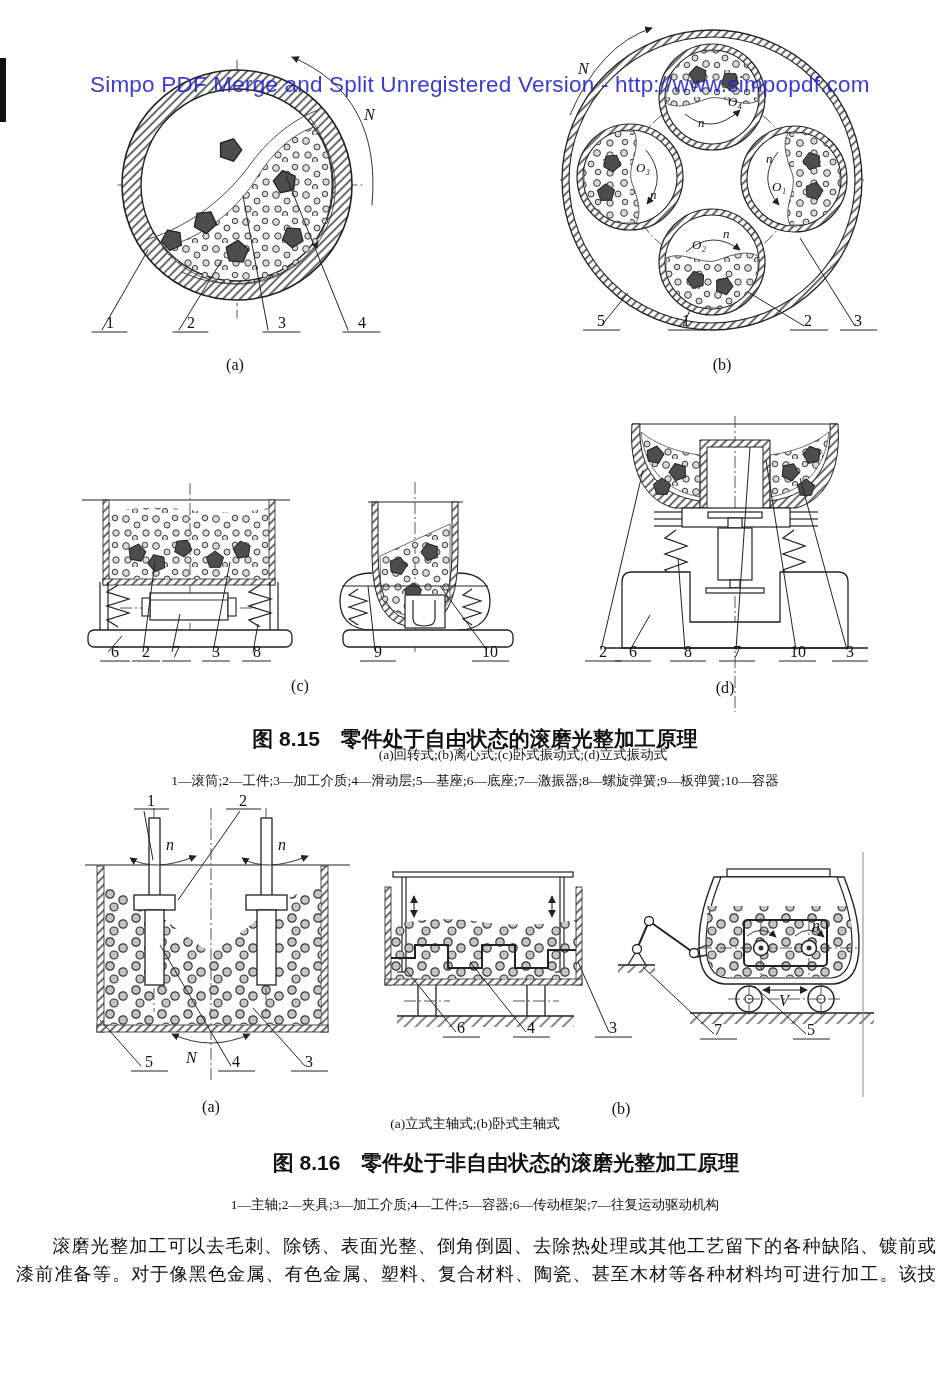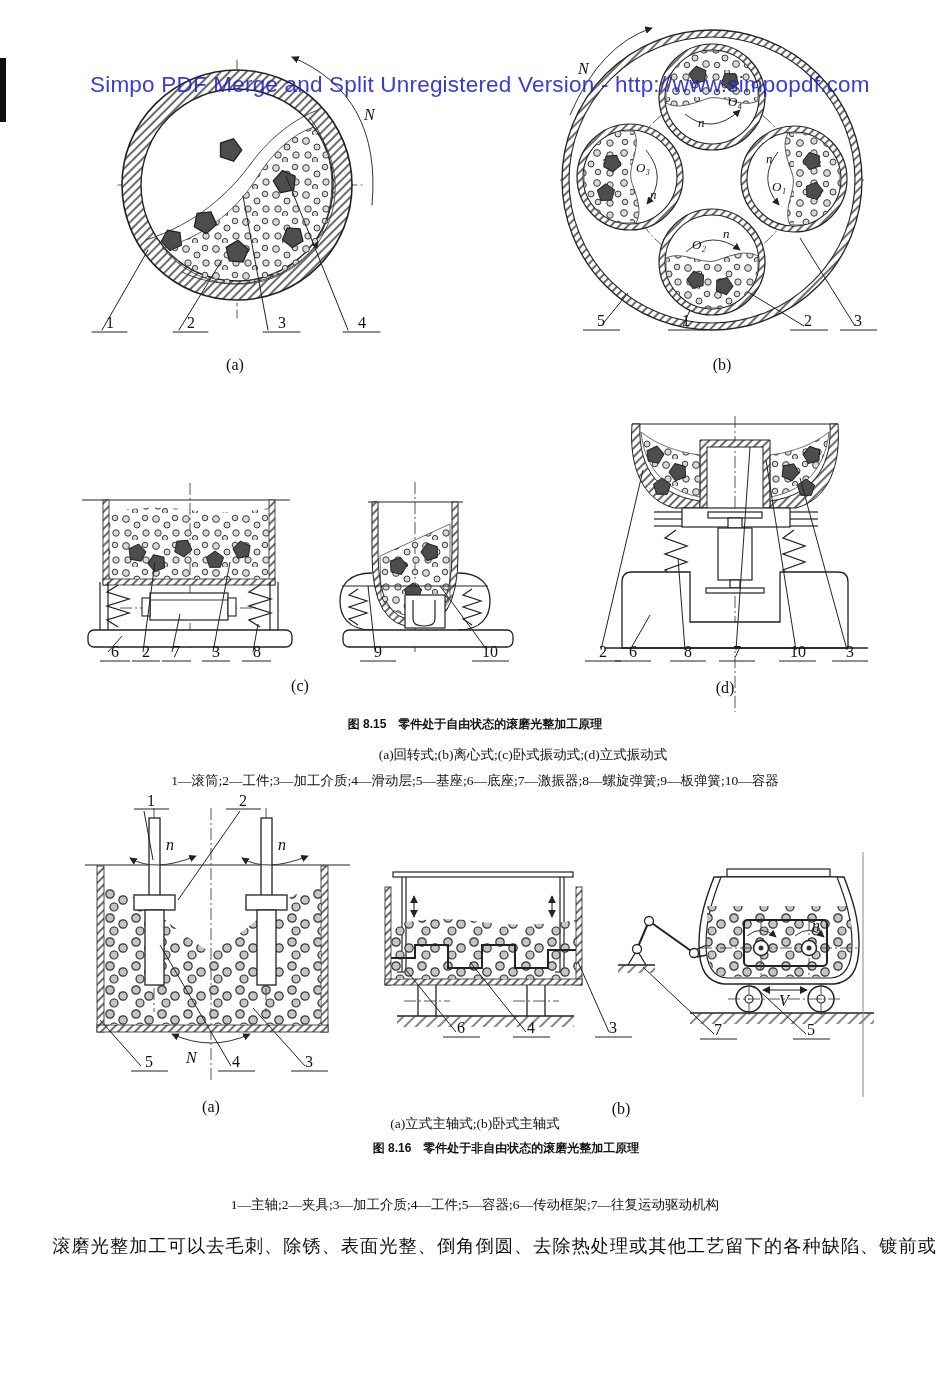--- a/index.html
+++ b/index.html
@@ -8,21 +8,21 @@
   .abs{position:absolute;}
   svg{position:absolute;top:0;left:0;z-index:1;}
   svg text{font-family:"Liberation Serif", serif;fill:#111;}
   .calln{font-size:16px;}
   .it{font-style:italic;}
   .sub{font-size:13px;}
   #watermark{left:90px;top:72px;width:820px;z-index:3;
      font-family:"Liberation Sans", sans-serif;font-size:22.5px;
      color:rgba(32,32,205,0.88);letter-spacing:0.2px;white-space:nowrap;}
   .cap{width:950px;text-align:center;z-index:2;}
-  .cap-title{font-family:"Liberation Sans", sans-serif;font-weight:bold;font-size:12px;}
+  .cap-title{font-family:"Liberation Sans", sans-serif;font-weight:bold;font-size:21px;margin-top:9px;}
   .cap-sub{font-size:13.5px;}
   .cap-leg{font-size:13.5px;}
   #body-text{left:16px;top:1232px;width:920px;z-index:2;
      font-size:18.2px;line-height:28.4px;}
   .bline{text-align:justify;text-align-last:justify;white-space:nowrap;}
   .bline.first{text-indent:2em;}
   .ra{font-style:italic;}
   #edge-artifact{left:0;top:58px;width:6px;height:64px;background:#111;z-index:4;}
 </style>
 </head>
@@ -457,13 +457,14 @@
 <div class="abs cap cap-title" style="top:716px;">图 8.15　零件处于自由状态的滚磨光整加工原理</div>
 <div class="abs cap cap-sub" style="top:746px;padding-left:48px;">(a)回转式;(b)离心式;(c)卧式振动式;(d)立式振动式</div>
 <div class="abs cap cap-leg" style="top:772px;">1—滚筒;2—工件;3—加工介质;4—滑动层;5—基座;6—底座;7—激振器;8—螺旋弹簧;9—板弹簧;10—容器</div>
 
 <div class="abs cap cap-title" style="top:1140px;padding-left:31px;">图 8.16　零件处于非自由状态的滚磨光整加工原理</div>
 <div class="abs cap cap-sub" style="top:1115px;">(a)立式主轴式;(b)卧式主轴式</div>
 <div class="abs cap cap-leg" style="top:1196px;text-align:center;">1—主轴;2—夹具;3—加工介质;4—工件;5—容器;6—传动框架;7—往复运动驱动机构</div>
 
 <div id="body-text" class="abs">
   <div class="bline first">滚磨光整加工可以去毛刺、除锈、表面光整、倒角倒圆、去除热处理或其他工艺留下的各种缺陷、镀前或</div>
+  <div class="bline">漆前准备等。对于像黑色金属、有色金属、塑料、复合材料、陶瓷、甚至木材等各种材料均可进行加工。该技</div>
 </div>
 
 </body></html>

